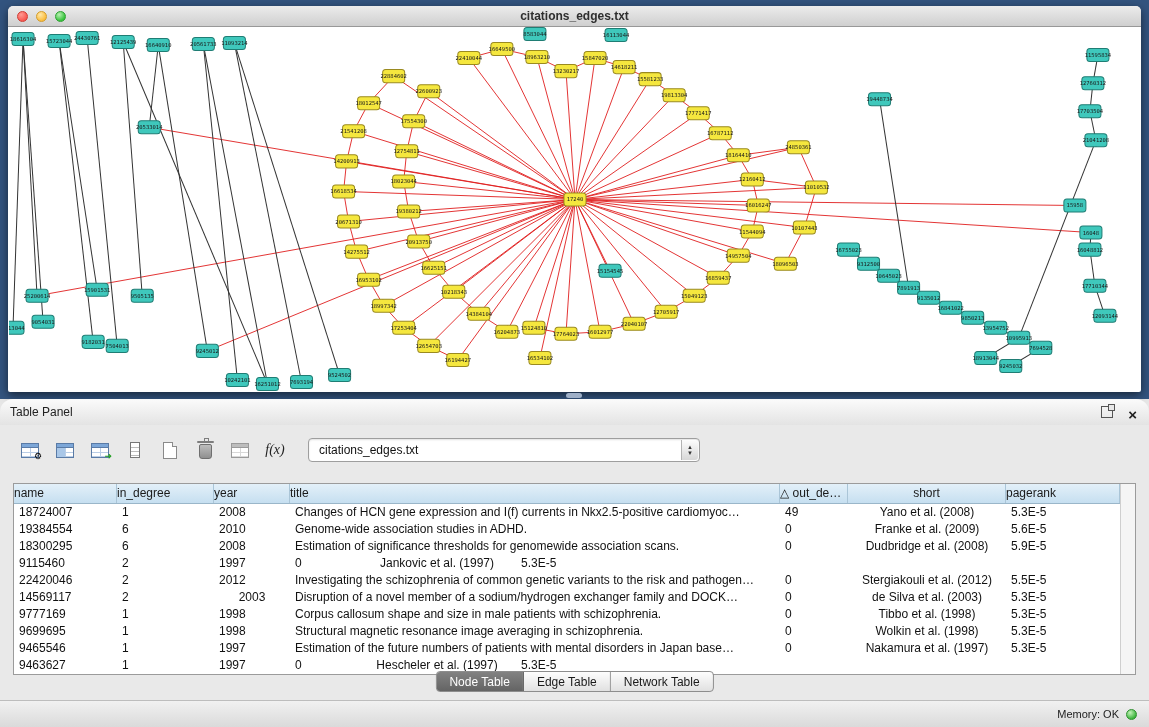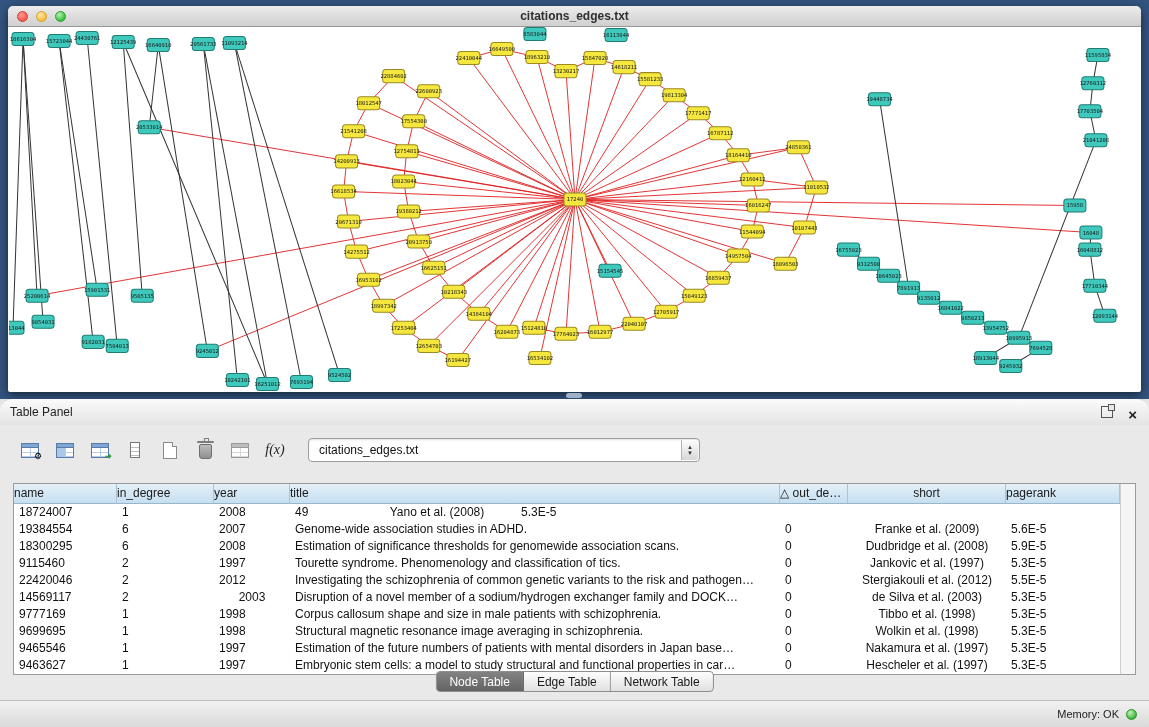--- a/index.html
+++ b/index.html
@@ -720,47 +720,47 @@
         <div class="th c3" style="width: 490px;">title</div>
         <div class="th c4" style="width: 68px;"><span>△ </span>out_de…</div>
         <div class="th c5" style="width: 158px;">short</div>
         <div class="th c6" style="width: 114px;">pagerank</div>
       </div>
     <div id="tbody">
         <div class="tr">
           <div class="td c0" style="width: 103px;">18724007</div>
           <div class="td c1" style="width: 97px;">1</div>
           <div class="td c2" style="width: 76px;">2008</div>
+          <div class="td c3" style="width: 490px;">Changes of HCN gene expression and I(f) currents in Nkx2.5-positive cardiomyoc…</div>
           <div class="td c4" style="width: 68px;">49</div>
           <div class="td c5" style="width: 158px;">Yano et al. (2008)</div>
           <div class="td c6" style="width: 114px;">5.3E-5</div>
         </div>
         <div class="tr">
           <div class="td c0" style="width: 103px;">19384554</div>
           <div class="td c1" style="width: 97px;">6</div>
-          <div class="td c2" style="width: 76px;">2007</div>
+          <div class="td c2" style="width: 76px;">2010</div>
           <div class="td c3" style="width: 490px;">Genome-wide association studies in ADHD.</div>
           <div class="td c4" style="width: 68px;">0</div>
           <div class="td c5" style="width: 158px;">Franke et al. (2009)</div>
           <div class="td c6" style="width: 114px;">5.6E-5</div>
         </div>
         <div class="tr">
           <div class="td c0" style="width: 103px;">18300295</div>
           <div class="td c1" style="width: 97px;">6</div>
           <div class="td c2" style="width: 76px;">2008</div>
           <div class="td c3" style="width: 490px;">Estimation of significance thresholds for genomewide association scans.</div>
           <div class="td c4" style="width: 68px;">0</div>
           <div class="td c5" style="width: 158px;">Dudbridge et al. (2008)</div>
           <div class="td c6" style="width: 114px;">5.9E-5</div>
         </div>
         <div class="tr">
           <div class="td c0" style="width: 103px;">9115460</div>
           <div class="td c1" style="width: 97px;">2</div>
           <div class="td c2" style="width: 76px;">1997</div>
-          <div class="td c3" style="width: 490px;">Tourette syndrome. Phenomenology and classification of tics.</div>
           <div class="td c4" style="width: 68px;">0</div>
           <div class="td c5" style="width: 158px;">Jankovic et al. (1997)</div>
           <div class="td c6" style="width: 114px;">5.3E-5</div>
         </div>
         <div class="tr">
           <div class="td c0" style="width: 103px;">22420046</div>
           <div class="td c1" style="width: 97px;">2</div>
           <div class="td c2" style="width: 76px;">2012</div>
           <div class="td c3" style="width: 490px;">Investigating the schizophrenia of common genetic variants to the risk and pathogen…</div>
           <div class="td c4" style="width: 68px;">0</div>
@@ -800,21 +800,20 @@
           <div class="td c2" style="width: 76px;">1997</div>
           <div class="td c3" style="width: 490px;">Estimation of the future numbers of patients with mental disorders in Japan base…</div>
           <div class="td c4" style="width: 68px;">0</div>
           <div class="td c5" style="width: 158px;">Nakamura et al. (1997)</div>
           <div class="td c6" style="width: 114px;">5.3E-5</div>
         </div>
         <div class="tr">
           <div class="td c0" style="width: 103px;">9463627</div>
           <div class="td c1" style="width: 97px;">1</div>
           <div class="td c2" style="width: 76px;">1997</div>
-          <div class="td c3" style="width: 490px;">Embryonic stem cells: a model to study structural and functional properties in car…</div>
           <div class="td c4" style="width: 68px;">0</div>
           <div class="td c5" style="width: 158px;">Hescheler et al. (1997)</div>
           <div class="td c6" style="width: 114px;">5.3E-5</div>
         </div>
       </div>
     <div class="vscroll"></div>
   </div>
 
   <div class="tabs" id="tabs">
       <div class="tab active">Node Table</div>

